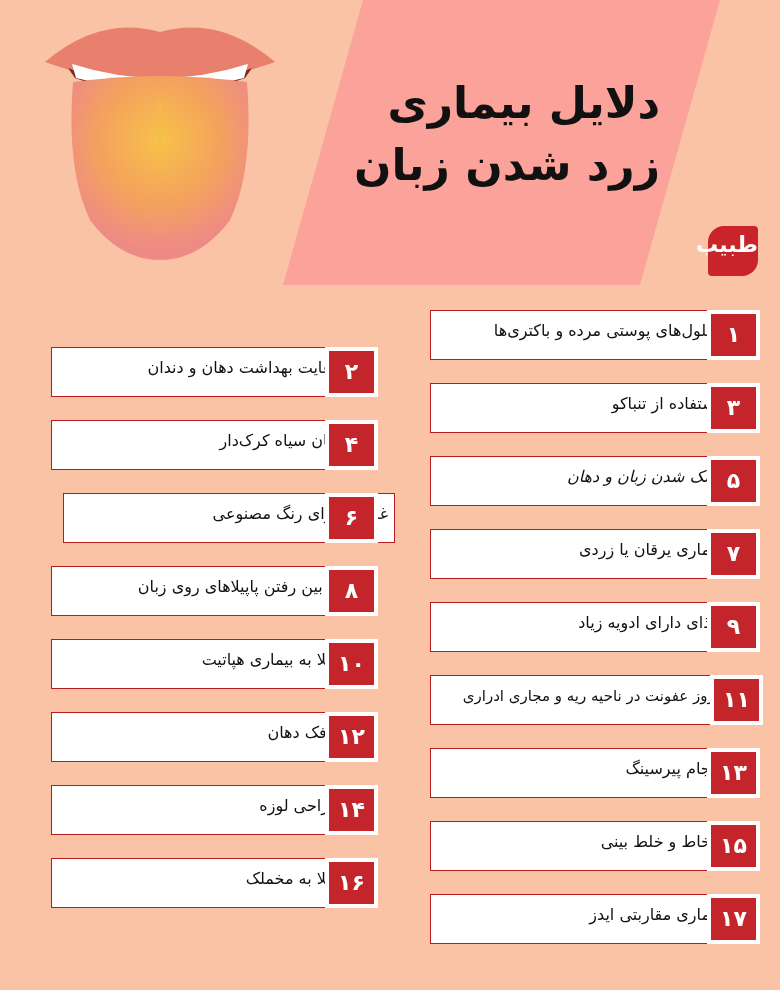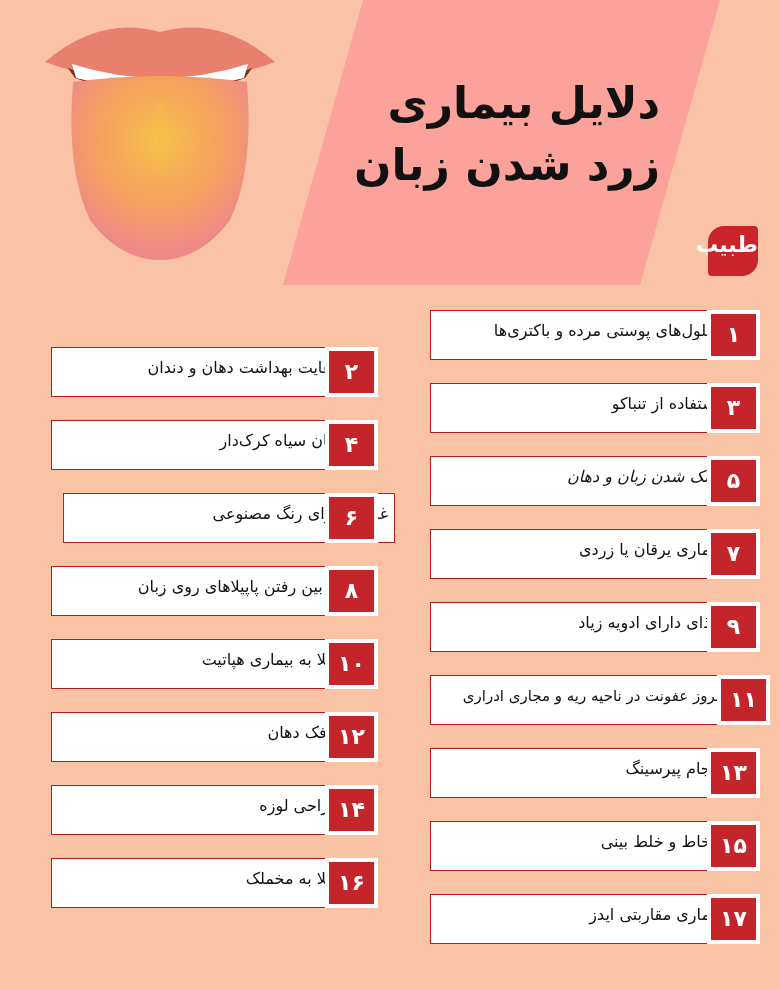--- a/index.html
+++ b/index.html
@@ -70,21 +70,21 @@
     </div>
 </div>
 <div class="row" style="left:406px;top:602px;width:354px;">
   <div class="box" style="left:0;width:297px;">غذای دارای ادویه زیاد</div>
   <div class="badge" style="left:301px;">
       <div>۹</div>
     </div>
 </div>
 <div class="row" style="left:406px;top:675px;width:354px;">
   <div class="box" style="left:0;width:297px;font-size:15px;">بروز عفونت در ناحیه ریه و مجاری ادراری</div>
-  <div class="badge" style="left:311px;">
+  <div class="badge" style="left:304px;">
       <div>۱۱</div>
     </div>
 </div>
 <div class="row" style="left:406px;top:748px;width:354px;">
   <div class="box" style="left:0;width:297px;">انجام پیرسینگ</div>
   <div class="badge" style="left:301px;">
       <div>۱۳</div>
     </div>
 </div>
 <div class="row" style="left:406px;top:821px;width:354px;">

